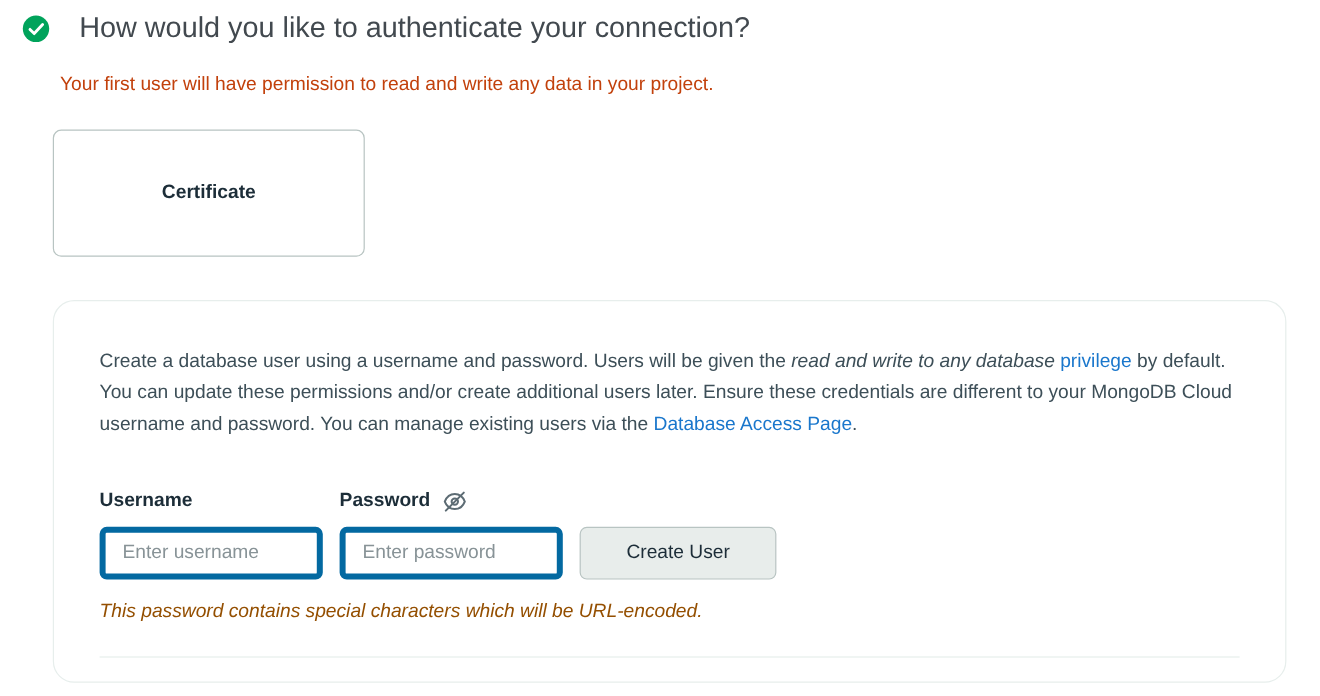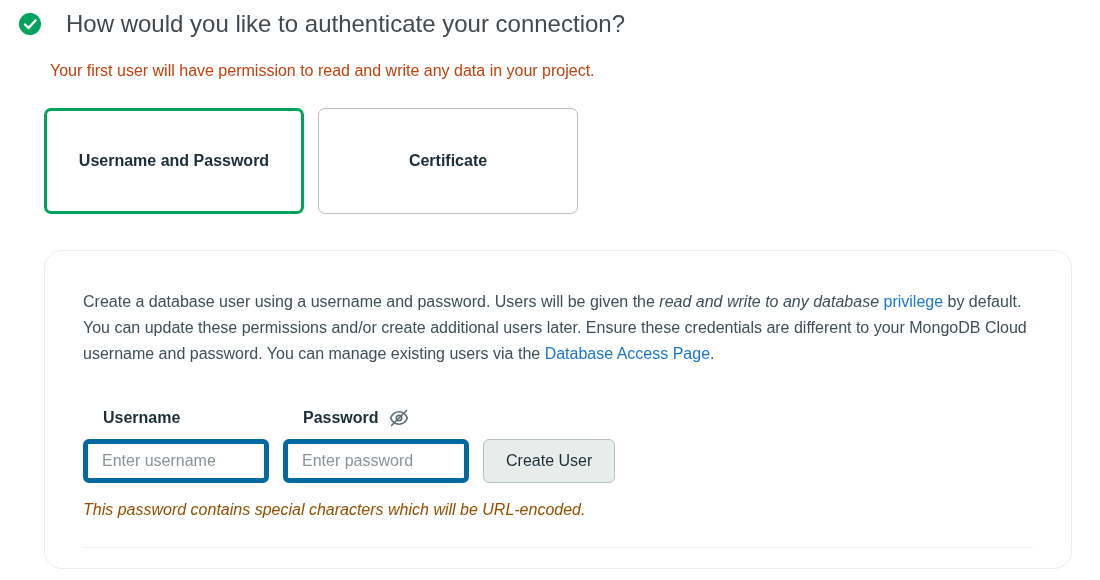--- a/index.html
+++ b/index.html
@@ -88,21 +88,20 @@
   .field {
     display: flex;
     flex-direction: column;
     gap: 10px;
   }
   .field-label-row {
     display: flex;
     align-items: center;
     gap: 10px;
     height: 22px;
-    margin-left: 20px;
   }
   .field-label {
     font-size: 16px;
     font-weight: 700;
     color: #1c2d38;
   }
   .eye-icon {
     width: 20px;
     height: 20px;
     color: #5d6c74;
@@ -115,21 +114,21 @@
     border: 5px solid #0369a1;
     border-radius: 6px;
     padding: 0 14px;
     font-size: 16px;
     color: #3d4f58;
     outline: none;
   }
   .text-input::placeholder { color: #889397; }
   .create-btn {
     height: 44px;
-    padding: 0 22px;
+    padding: 0 38px;
     border: 1px solid #b8c4c2;
     border-radius: 6px;
     background: #e8edeb;
     color: #1c2d38;
     font-size: 16px;
     cursor: pointer;
   }
   .warning {
     font-size: 16px;
     color: #944f01;
@@ -152,21 +151,20 @@
         <circle cx="12" cy="12" r="11" fill="#00a35b"></circle>
         <path d="M7 12.5 L10.5 16 L17.5 8.5" stroke="#ffffff" stroke-width="2.4" fill="none" stroke-linecap="round" stroke-linejoin="round"></path>
       </svg>
     </span>
     <h2 class="heading">How would you like to authenticate your connection?</h2>
   </div>
 
   <p class="subhead">Your first user will have permission to read and write any data in your project.</p>
 
   <div class="tabs">
-    <div class="tab selected">Username and Password</div>
     <div class="tab">Certificate</div>
   </div>
 
   <div class="content-card">
 
     <p class="desc">
       <span>Create a database user using a username and password. Users will be given the </span><em class="privilege">read and write to any database </em><a>privilege</a><span> by default. You can update these permissions and/or create additional users later. Ensure these credentials are different to your MongoDB Cloud username and password. You can manage existing users via the </span><a>Database Access Page</a><span>.</span>
     </p>
 
     <div class="form-row">

